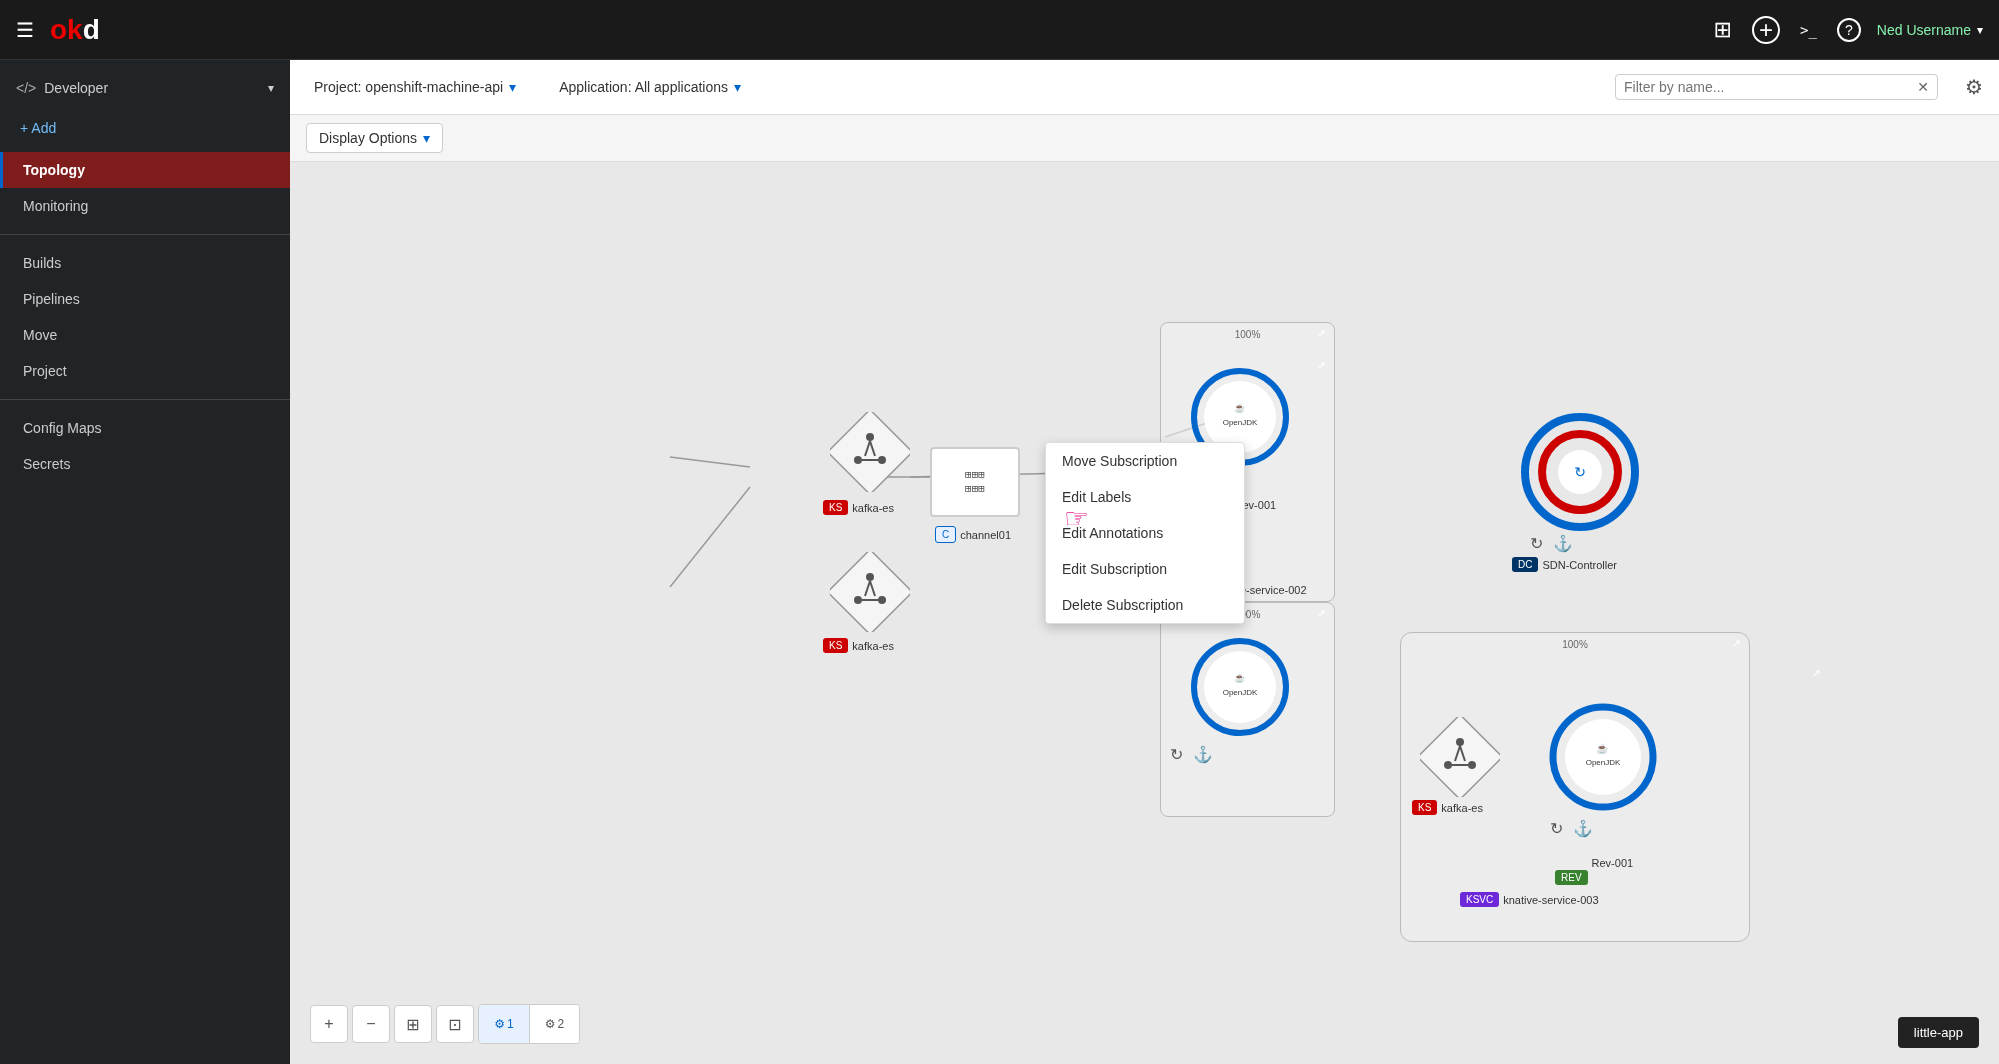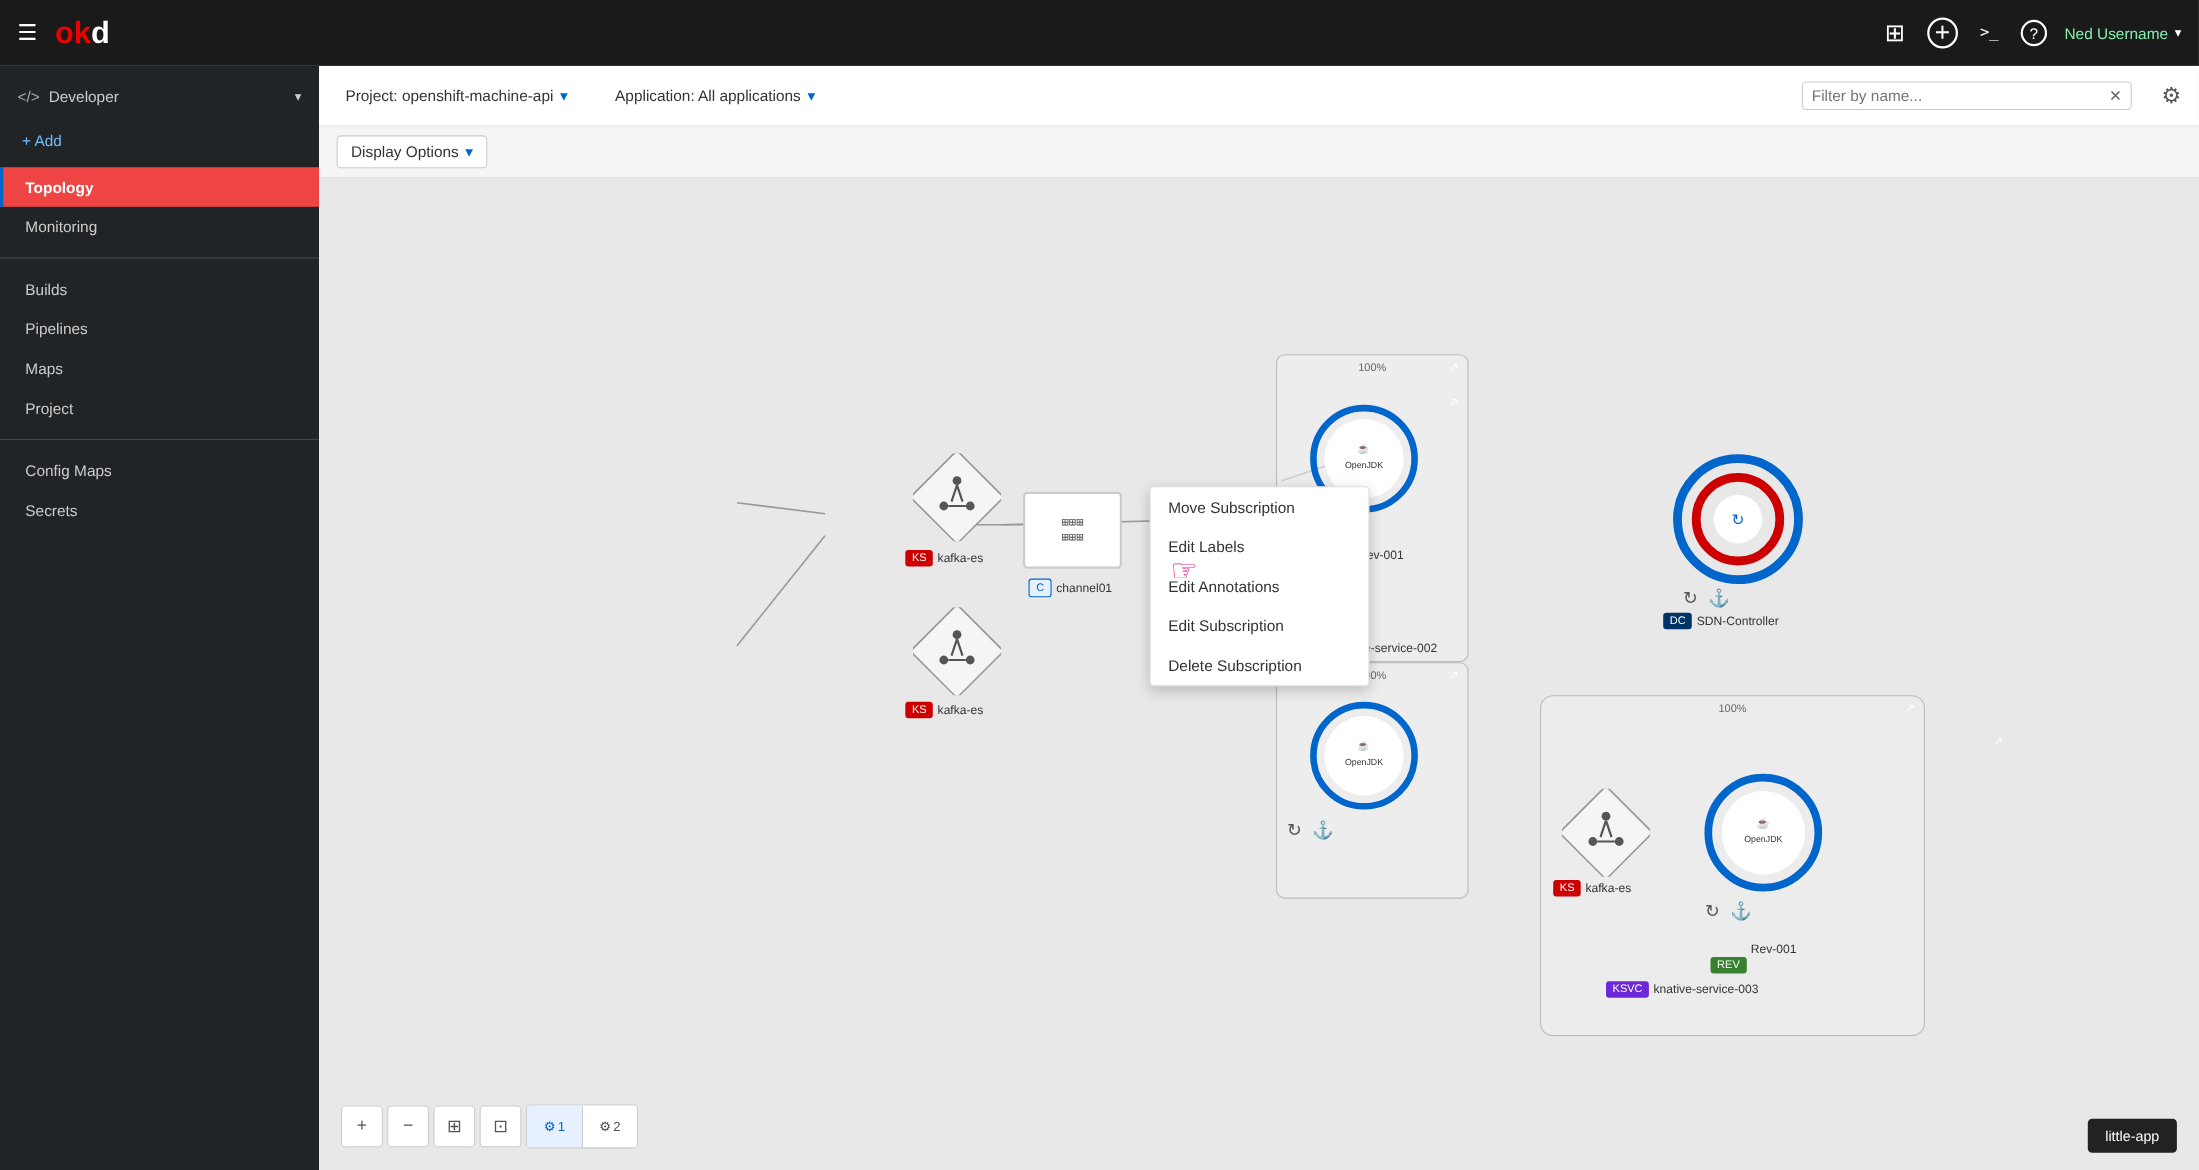--- a/index.html
+++ b/index.html
@@ -60,21 +60,21 @@
     }
     .sidebar-item {
       padding: 10px 20px;
       font-size: 14px;
       color: #ccc;
       cursor: pointer;
       border-left: 3px solid transparent;
     }
     .sidebar-item.active {
       color: #fff;
-      background: #ef4444;
+      background: #7f1d1d;
       border-left: 3px solid #06c;
       font-weight: 600;
     }
     .sidebar-divider {
       height: 1px;
       background: #444;
       margin: 10px 0;
     }
 
     
@@ -122,21 +122,21 @@
     }
     .app-selector .caret { color: #06c; }
     .toolbar-spacer { flex: 1; }
     .filter-input-wrap {
       display: flex;
       align-items: center;
       border: 1px solid #ccc;
       border-radius: 4px;
       background: #fff;
       padding: 4px 8px;
-      width: 300px;
+      width: 323px;
     }
     .filter-input {
       border: none;
       outline: none;
       font-size: 14px;
       color: #555;
       width: 100%;
       background: transparent;
     }
     .filter-clear { color: #666; cursor: pointer; font-size: 14px; }
@@ -329,21 +329,21 @@
     <span>Monitoring</span>
   </div>
   <div class="sidebar-divider"></div>
   <div class="sidebar-item">
     <span>Builds</span>
   </div>
   <div class="sidebar-item">
     <span>Pipelines</span>
   </div>
   <div class="sidebar-item">
-    <span>Maps</span>
+    <span>Move</span>
   </div>
   <div class="sidebar-item">
     <span>Project</span>
   </div>
   <div class="sidebar-divider"></div>
   <div class="sidebar-item">
     <span>Config Maps</span>
   </div>
   <div class="sidebar-item">
     <span>Secrets</span>

